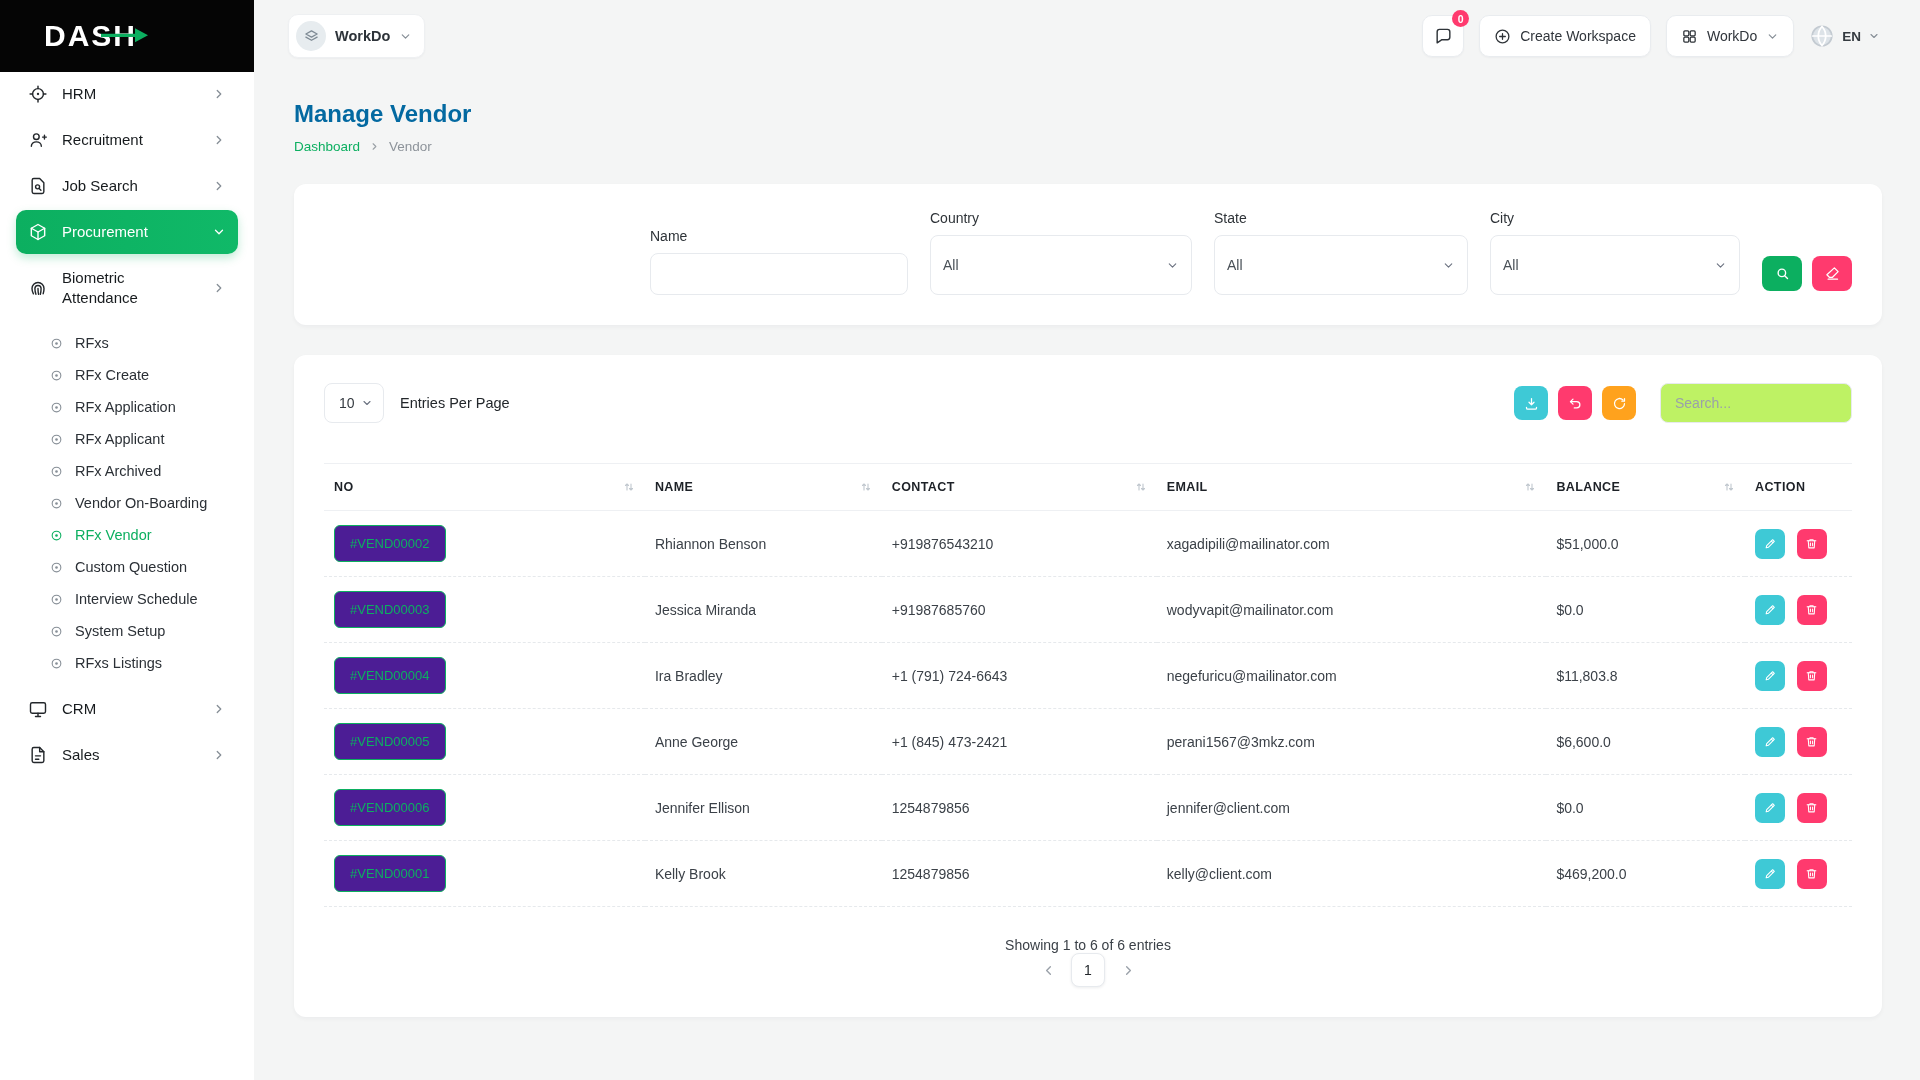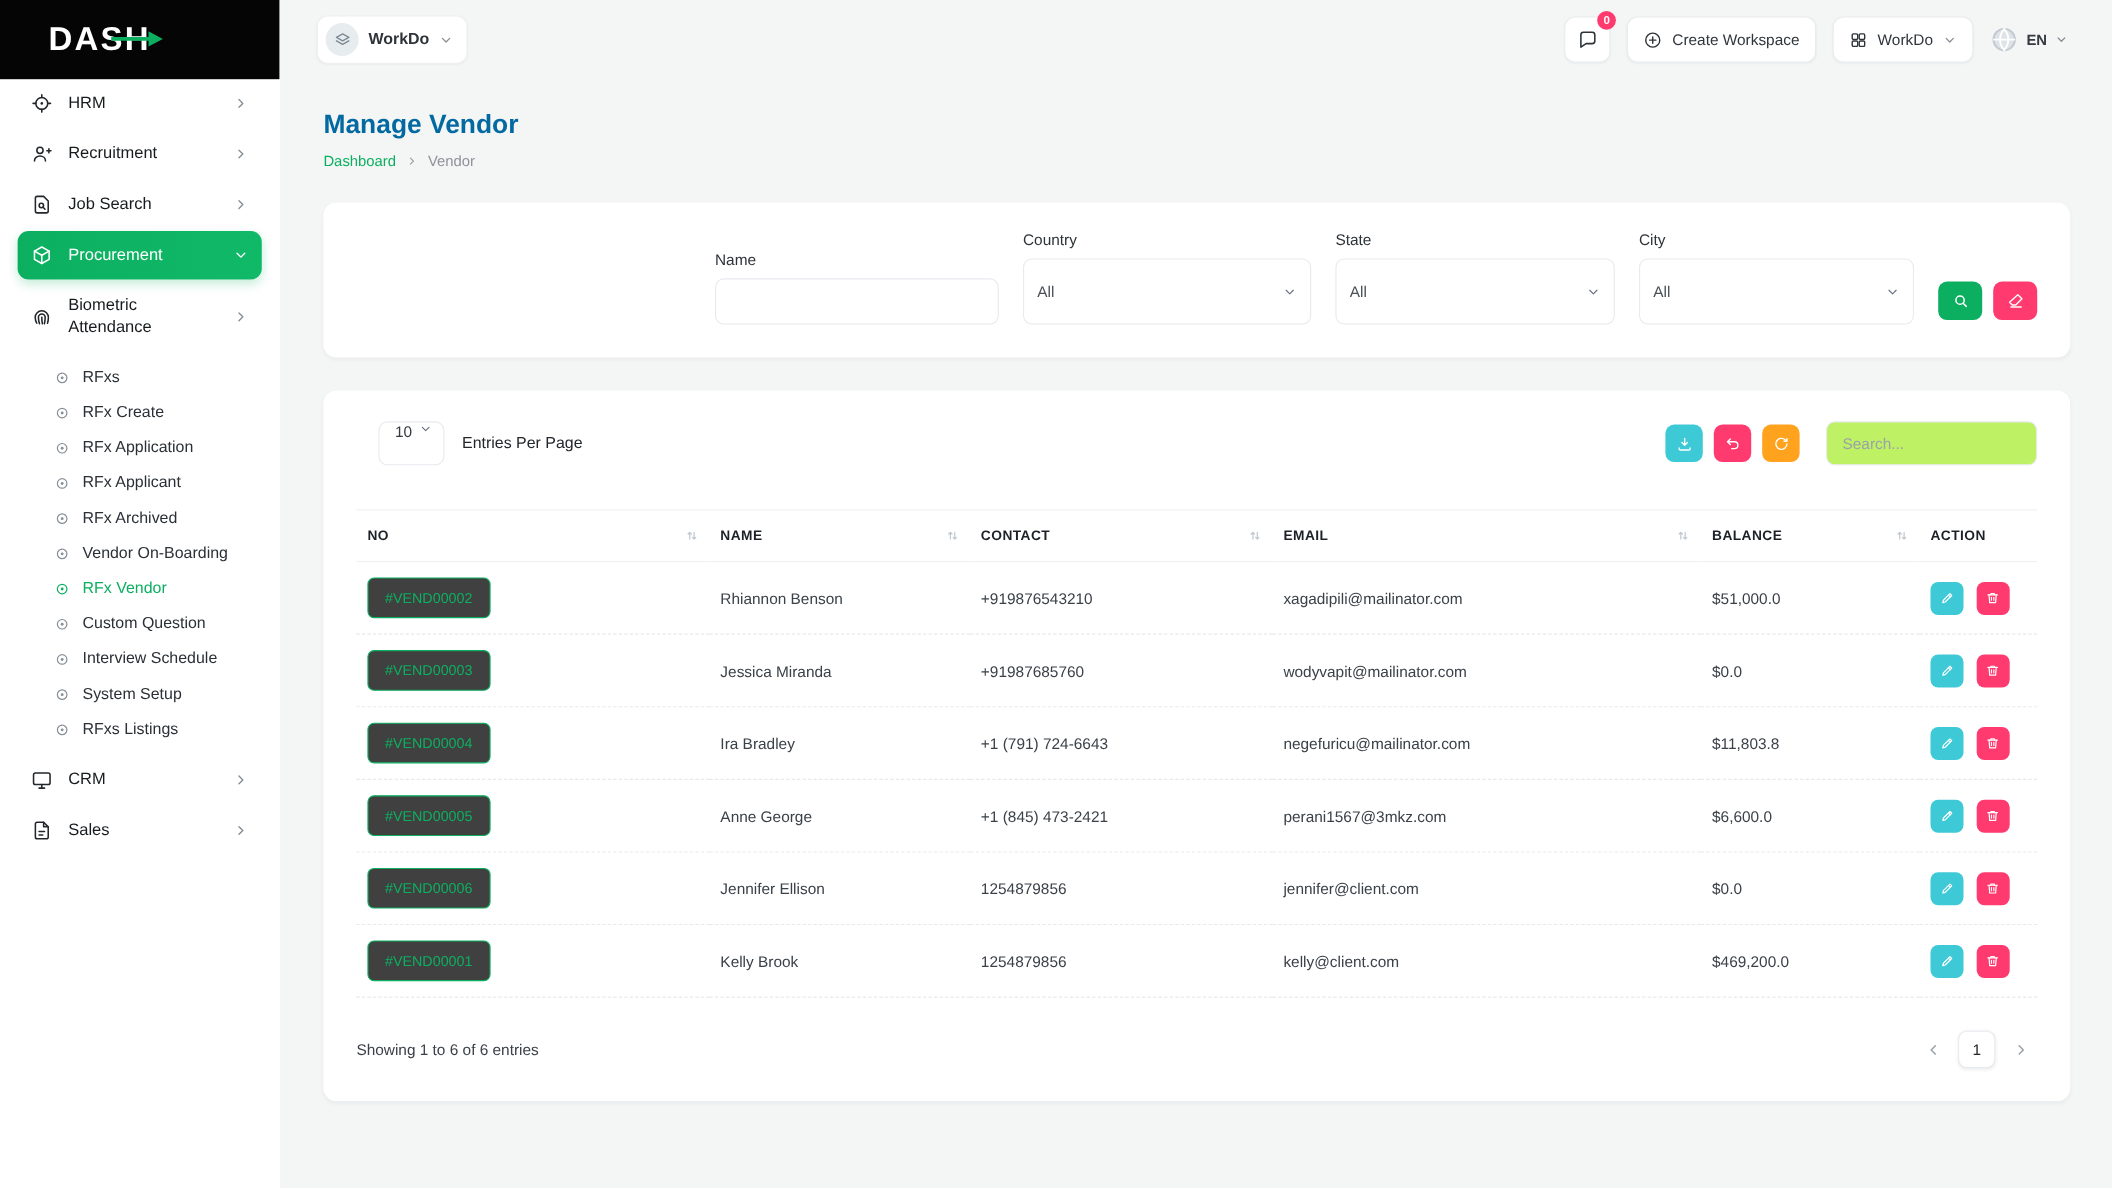--- a/index.html
+++ b/index.html
@@ -63,37 +63,37 @@
   .filter-actions { display:flex; gap:10px; padding-bottom:4px; }
   .sq-btn { width:40px; height:35px; border:none; border-radius:8px; display:flex; align-items:center; justify-content:center; color:#fff; cursor:pointer; }
   .btn-green { background:#0caf60; }
   .btn-pink { background:#ff3a6e; }
   .btn-cyan { background:#3ec9d6; }
   .btn-orange { background:#ffa21d; }
 
   
   .table-card { margin-top:30px; padding:28px 30px 30px; }
   .controls { display:flex; align-items:center; }
-  .entries-select { width:60px; height:40px; border:1px solid #e7eaee; border-radius:8px; padding:0 10px 0 14px; font-size:14px; color:#343a40; display:flex; justify-content:space-between; cursor:pointer; background:#fff;margin-left:20px; }
+  .entries-select { width:60px; height:40px; border:1px solid #e7eaee; border-radius:8px; padding:0 10px 0 14px; font-size:14px; color:#343a40; display:flex; align-items:center; justify-content:space-between; cursor:pointer; background:#fff; }
   .entries-label { margin-left:16px; font-size:14.5px; color:#23272b; }
   .controls-right { margin-left:auto; display:flex; align-items:center; gap:10px; }
   .tool-btn { width:34px; height:34px; border:none; border-radius:8px; display:flex; align-items:center; justify-content:center; color:#fff; cursor:pointer; }
   .search-input { margin-left:14px; width:192px; height:40px; border:1px solid #e7eaee; border-radius:8px; padding:0 14px; font-size:14px; color:#495057; outline:none; background:#bef264; font-family:"Liberation Sans",sans-serif; }
   .search-input::placeholder { color:#9aa1a9; }
 
   table { width:100%; border-collapse:collapse; margin-top:40px; }
   thead th { padding:16px 10px; border-top:1px solid #eef0f3; border-bottom:1px solid #eef0f3; }
   .th-inner { display:flex; align-items:center; justify-content:space-between; font-size:12.5px; font-weight:700; letter-spacing:.4px; color:#1d2127; text-transform:uppercase; }
   .sort { color:#c0c7ce; cursor:pointer; }
   tbody td { padding:14px 10px; border-bottom:1px dashed #e6e9ec; font-size:14px; color:#3b4148; }
-  .vendor-badge { display:inline-block; min-width:106px; text-align:left; padding:10px 15px; border:1px solid #0caf60; border-radius:6px; color:#0caf60; font-size:13px; background:#404040; cursor:pointer; }
+  .vendor-badge { display:inline-block; min-width:106px; text-align:left; padding:10px 15px; border:1px solid #0caf60; border-radius:6px; color:#0caf60; font-size:13px; background:#4c1d95; cursor:pointer; }
   .action-btn { width:30px; height:30px; border:none; border-radius:7px; display:inline-flex; align-items:center; justify-content:center; color:#fff; cursor:pointer; vertical-align:middle; }
   .action-btn + .action-btn { margin-left:8px; }
 
-  .table-footer { margin-top:30px; display:flex; align-items:center; justify-content:space-between; }
+  .table-footer { margin-top:30px; display:flex; align-items:center; justify-content:space-between;flex-direction:column; }
   .showing { font-size:14px; color:#3b4148; }
   .pager { display:flex; align-items:center; gap:8px; }
   .pg-nav { width:30px; height:34px; display:flex; align-items:center; justify-content:center; color:#9aa1a9; cursor:pointer; background:none; border:none; }
   .pg-num { width:34px; height:34px; border-radius:8px; background:#fff; border:1px solid #e7eaee; box-shadow:0 1px 3px rgba(16,24,40,.08); display:flex; align-items:center; justify-content:center; font-size:14px; color:#23272b; cursor:pointer; }
 </style>
 </head>
 <body>
 
 <div class="header">
   <div class="logo-block">

